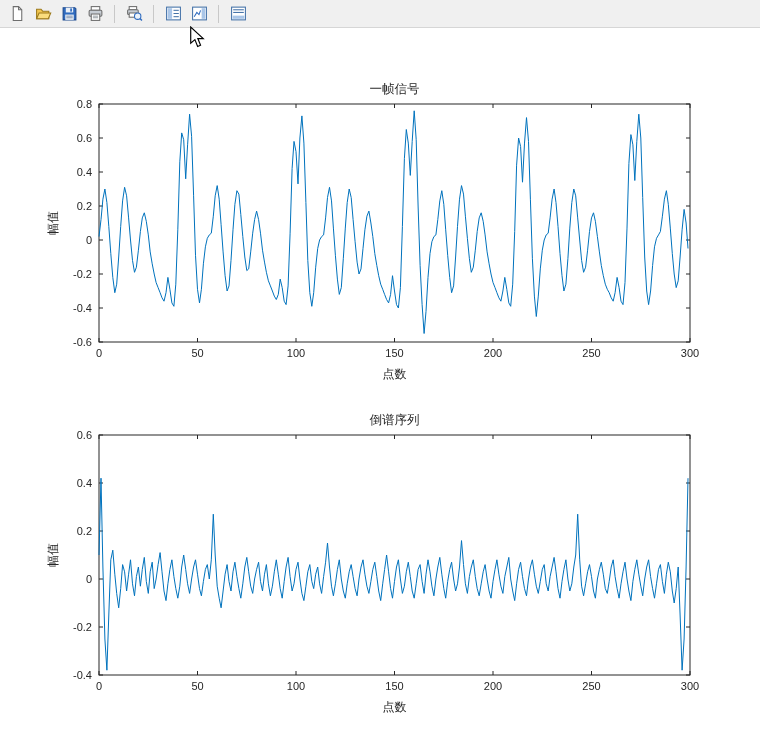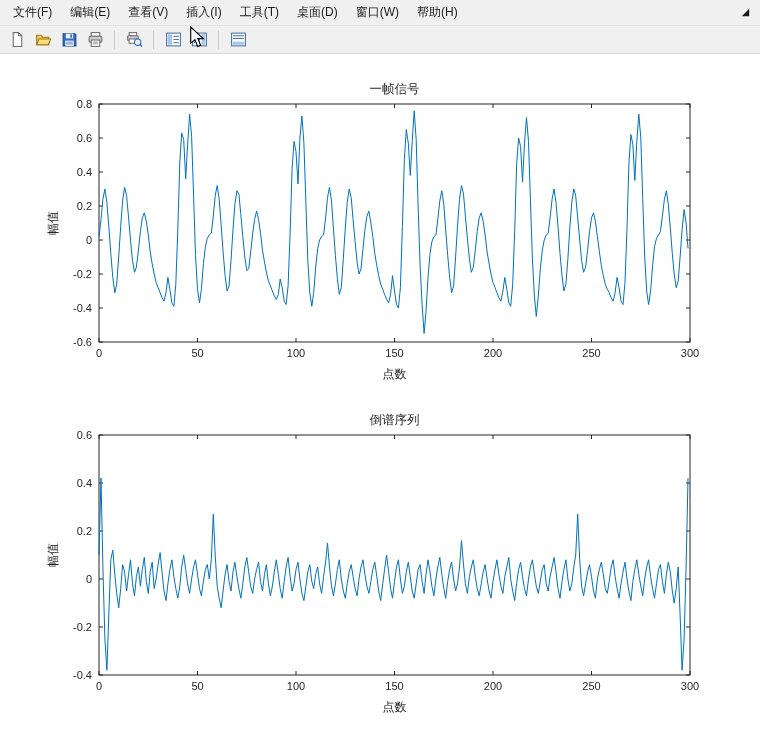--- a/index.html
+++ b/index.html
@@ -34,36 +34,20 @@
   .tick-label{font:11px "Liberation Sans",sans-serif;fill:#262626;}
   .chart-title{font:12.5px "Liberation Sans",sans-serif;fill:#262626;}
   .axis-label{font:12px "Liberation Sans",sans-serif;fill:#262626;}
   .mouse-cursor{position:absolute;left:189px;top:26px;pointer-events:none;}
 </style>
 </head>
 <body>
 
 <div class="window">
 
-  <div class="menubar" id="menubar">
-
-  <div class="menu-item">文件(F)</div>
-      <div class="menu-item">编辑(E)</div>
-      <div class="menu-item">查看(V)</div>
-      <div class="menu-item">插入(I)</div>
-      <div class="menu-item">工具(T)</div>
-      <div class="menu-item">桌面(D)</div>
-      <div class="menu-item">窗口(W)</div>
-      <div class="menu-item">帮助(H)</div>
-      <span class="dock-icon">
-        <svg width="13" height="13" viewBox="0 0 14 14">
-          <path d="M3 11 L11 3 L11 11 Z" fill="#1a1a1a"></path>
-        </svg>
-      </span>
-    </div>
 
   <div class="toolbar" id="toolbar">
 
   <button class="tool-btn">
         <svg width="17" height="17" viewBox="0 0 16 16">
           <path d="M4 1.5 h5 l3 3 V14.5 H4 Z" fill="#fff" stroke="#6e6e6e"></path>
           <path d="M9 1.5 V4.5 H12" fill="none" stroke="#6e6e6e"></path>
         </svg>
       </button>
       <button class="tool-btn">

